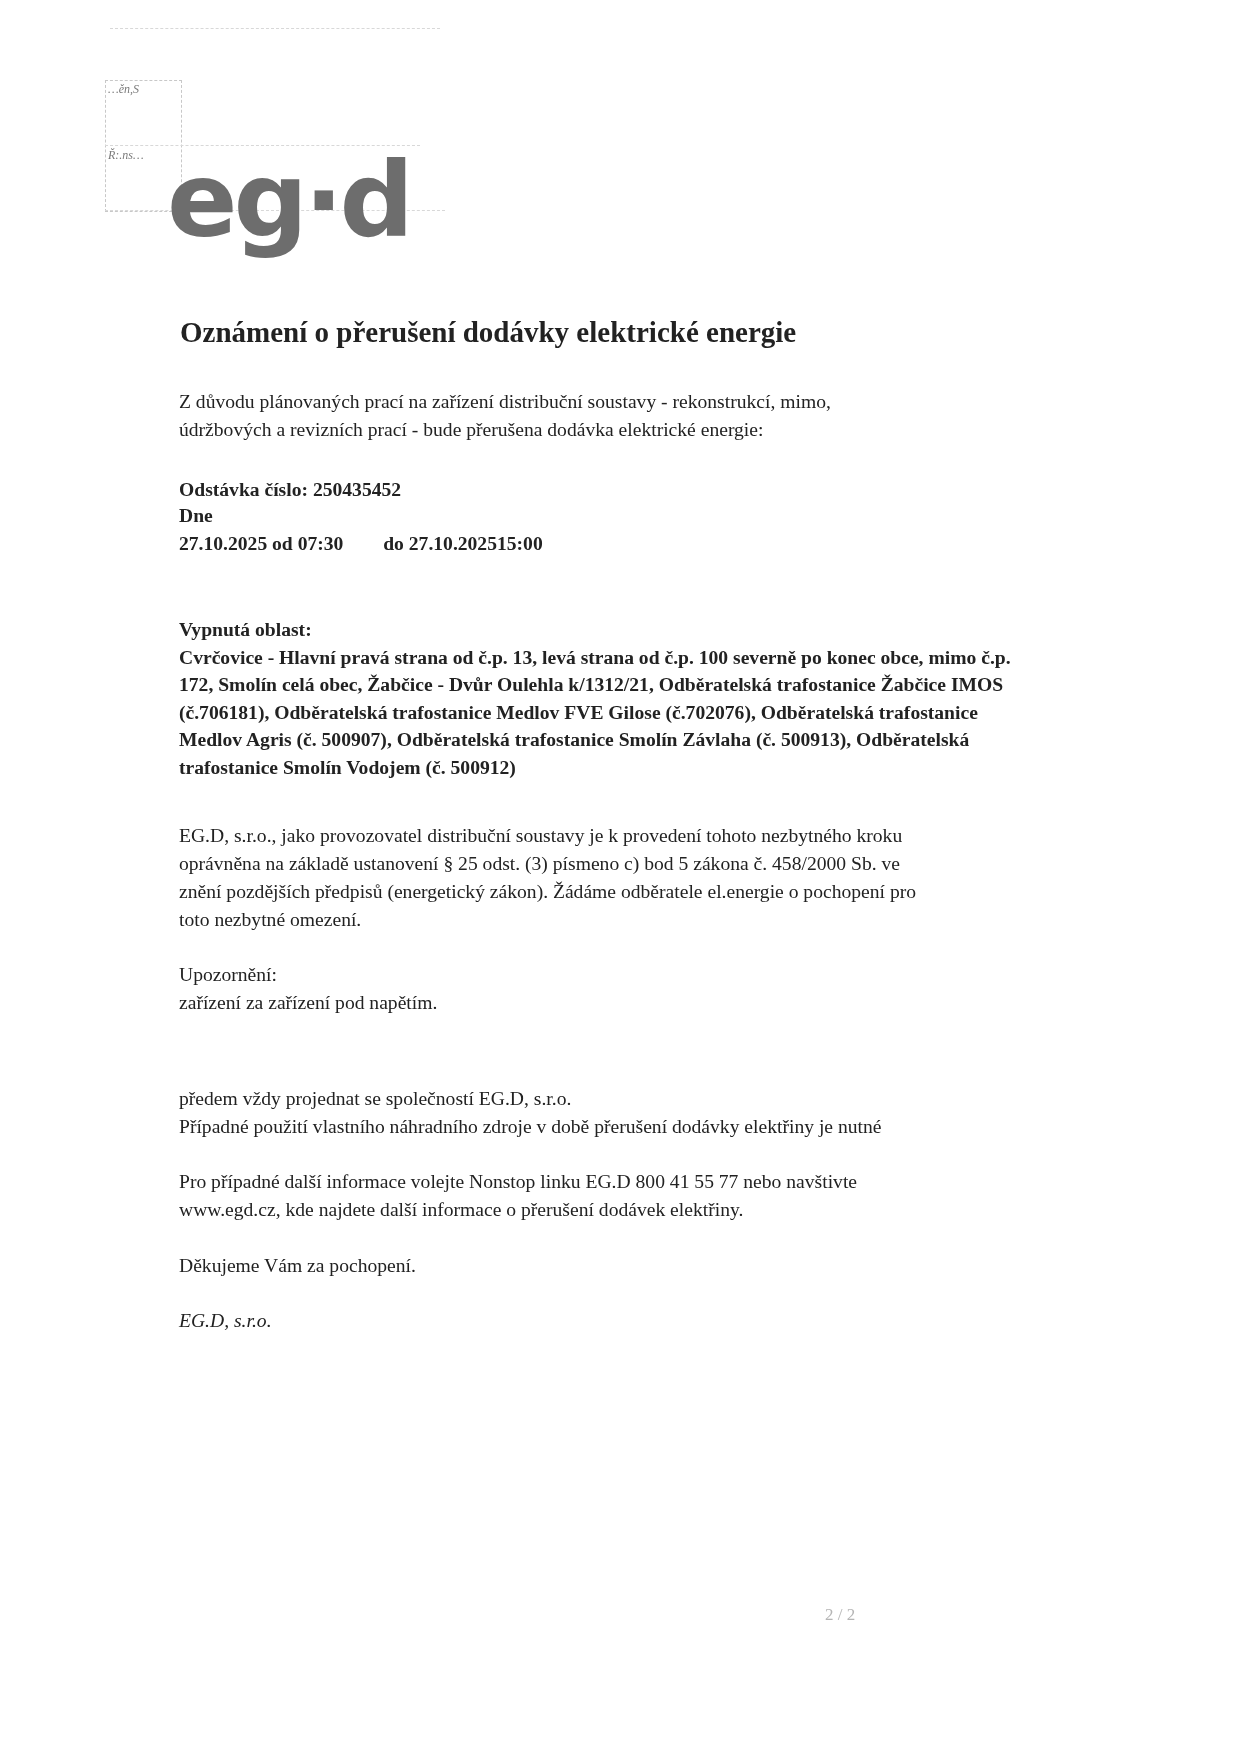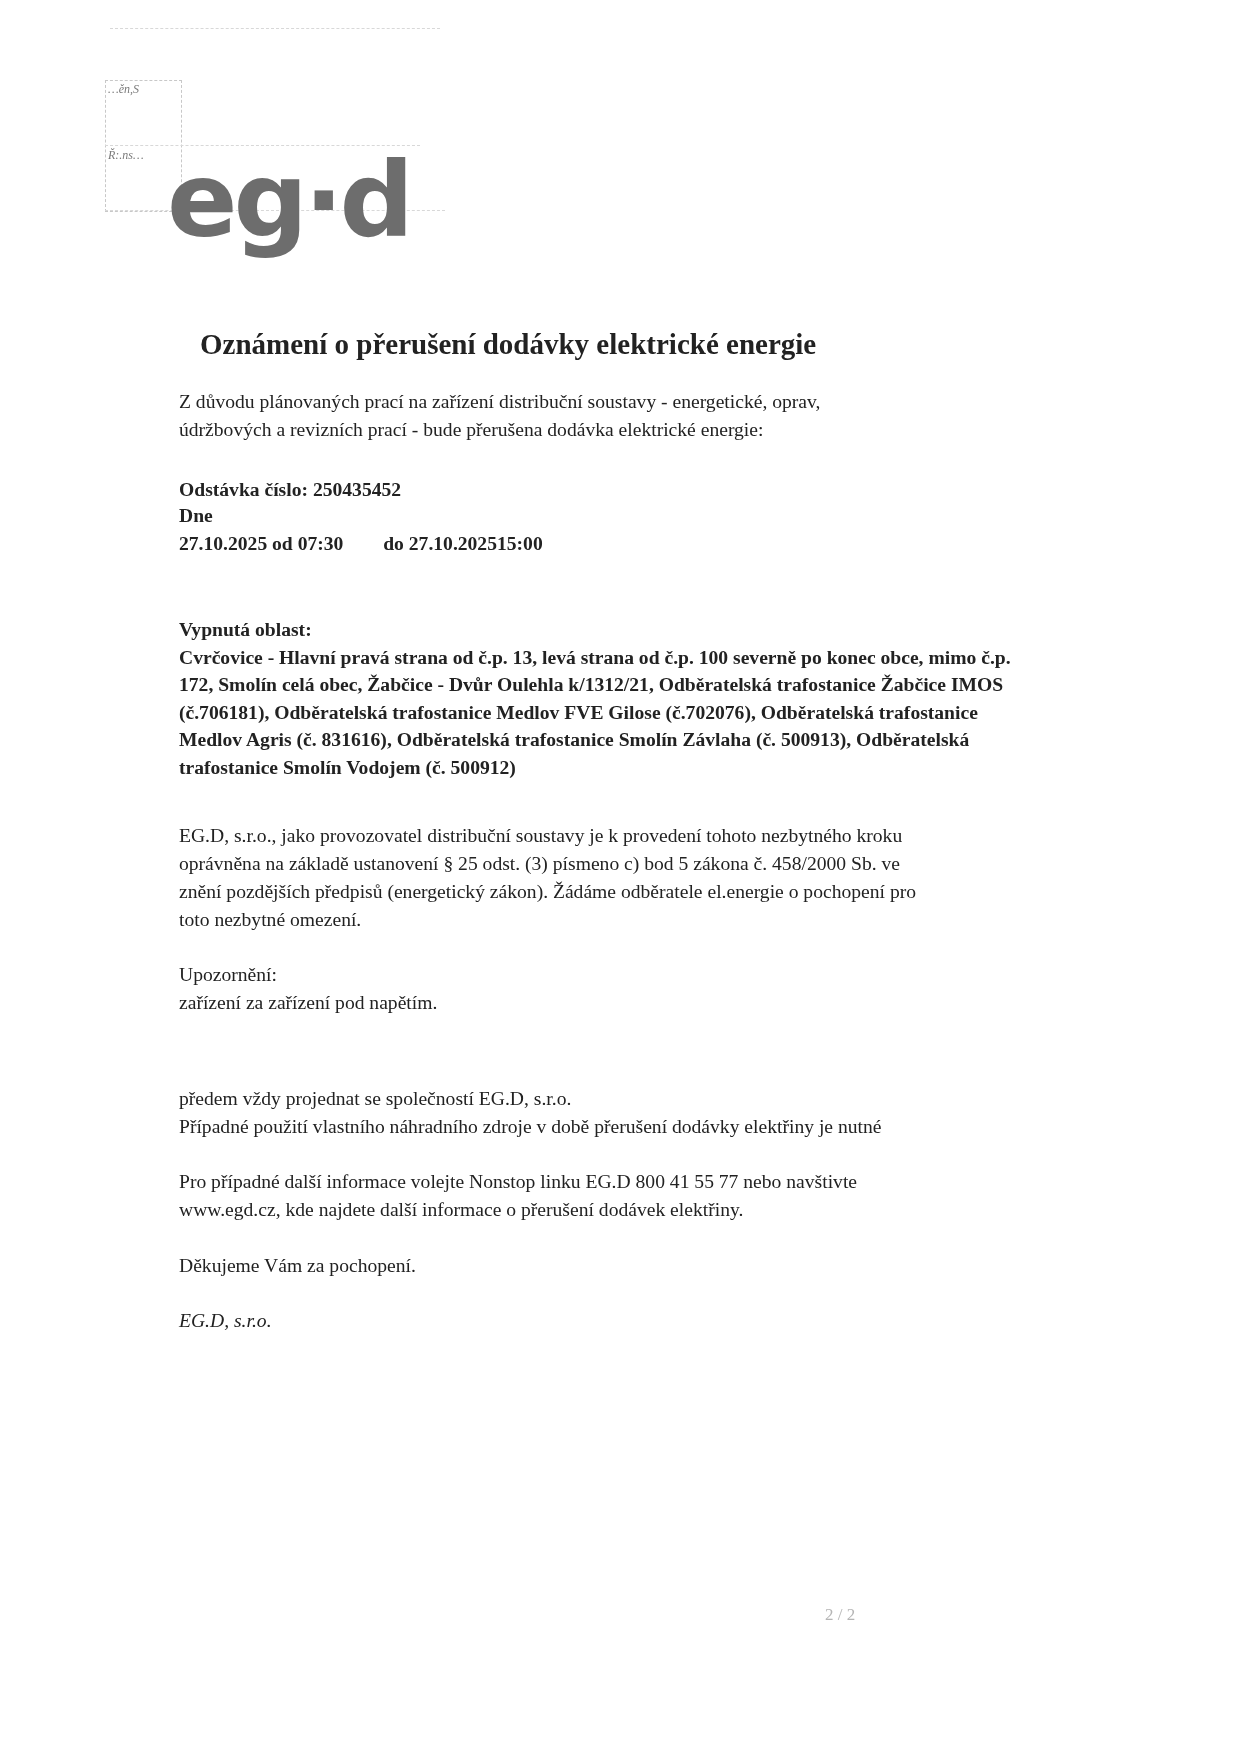--- a/index.html
+++ b/index.html
@@ -4,21 +4,21 @@
   <style>
     html, body { margin: 0; padding: 0; background: #ffffff; }
     body { width: 1239px; height: 1752px; position: relative; overflow: hidden;
            font-family: "Liberation Serif", serif; color: #1e1e1e; }
     .stamp { position: absolute; border: 1px dashed #c8c8c8; }
     .stamp-text { position: absolute; font-size: 12px; color: #7a7a7a; font-family: "Liberation Serif", serif; font-style: italic; }
     .faint-line { position: absolute; border-top: 1px dashed #d8d8d8; }
     .logo { position: absolute; left: 167px; top: 178px; width: 240px; height: 100px; }
     .logo-text { position: absolute; left: 0; top: -30px; font-family: "DejaVu Sans", sans-serif; font-weight: bold;
                  font-size: 104px; letter-spacing: -4px; color: #6d6d6d; line-height: 1; }
-    .title { position: absolute; left: 180px; top: 328px; font-size: 29px; font-weight: bold; color: #222; white-space: nowrap; margin-left: 20px; }
+    .title { position: absolute; left: 180px; top: 316px; font-size: 29px; font-weight: bold; color: #222; white-space: nowrap; }
     .p { position: absolute; left: 179px; font-size: 19.6px; line-height: 28px; color: #222; }
     .b { font-weight: bold; }
     .pageno { position: absolute; left: 825px; top: 1605px; font-size: 17px; color: #b5b5b5; font-family: "Liberation Serif", serif; }
   </style>
 </head>
 <body>
 
 <div class="faint-line" style="left:110px; top:28px; width:330px;"></div>
 <div class="stamp" style="left:105px; top:80px; width:75px; height:130px;"></div>
 <div class="faint-line" style="left:105px; top:145px; width:315px;"></div>
@@ -26,21 +26,21 @@
 <div class="stamp-text" style="left:108px; top:82px;">…ěn,S</div>
 <div class="stamp-text" style="left:108px; top:148px;">Ř:.ns…</div>
 
 <div class="logo">
   <span class="logo-text">eg·d</span>
 </div>
 
 <div class="title">Oznámení o přerušení dodávky elektrické energie</div>
 
 <div class="p" style="top:388px;">
-  <div>Z důvodu plánovaných prací na zařízení distribuční soustavy - energetické, oprav,</div>
+  <div>Z důvodu plánovaných prací na zařízení distribuční soustavy - rekonstrukcí, mimo,</div>
   <div>údržbových a revizních prací - bude přerušena dodávka elektrické energie:</div>
 </div>
 
 <div class="p b" style="top:476px;">
   <span>Odstávka číslo:</span>
   <span>250435452</span>
 </div>
 
 <div class="p b" style="top:502px;">
   <div>Dne</div>
@@ -49,21 +49,21 @@
     <span style="display:inline-block; width:30px;"></span>
     <span>do 27.10.202515:00</span>
   </div>
 </div>
 
 <div class="p b" style="top:616px; line-height:27.5px;">
   <div>Vypnutá oblast:</div>
   <div style="white-space:nowrap;">Cvrčovice - Hlavní pravá strana od č.p. 13, levá strana od č.p. 100 severně po konec obce, mimo č.p.</div>
   <div style="white-space:nowrap;">172, Smolín celá obec, Žabčice - Dvůr Oulehla k/1312/21, Odběratelská trafostanice Žabčice IMOS</div>
   <div style="white-space:nowrap;">(č.706181), Odběratelská trafostanice Medlov FVE Gilose (č.702076), Odběratelská trafostanice</div>
-  <div style="white-space:nowrap;">Medlov Agris (č. 831616), Odběratelská trafostanice Smolín Závlaha (č. 500913), Odběratelská</div>
+  <div style="white-space:nowrap;">Medlov Agris (č. 500907), Odběratelská trafostanice Smolín Závlaha (č. 500913), Odběratelská</div>
   <div style="white-space:nowrap;">trafostanice Smolín Vodojem (č. 500912)</div>
 </div>
 
 <div class="p" style="top:822px;">
   <div>EG.D, s.r.o., jako provozovatel distribuční soustavy je k provedení tohoto nezbytného kroku</div>
   <div>oprávněna na základě ustanovení § 25 odst. (3) písmeno c) bod 5 zákona č. 458/2000 Sb. ve</div>
   <div>znění pozdějších předpisů (energetický zákon). Žádáme odběratele el.energie o pochopení pro</div>
   <div>toto nezbytné omezení.</div>
 </div>
 

